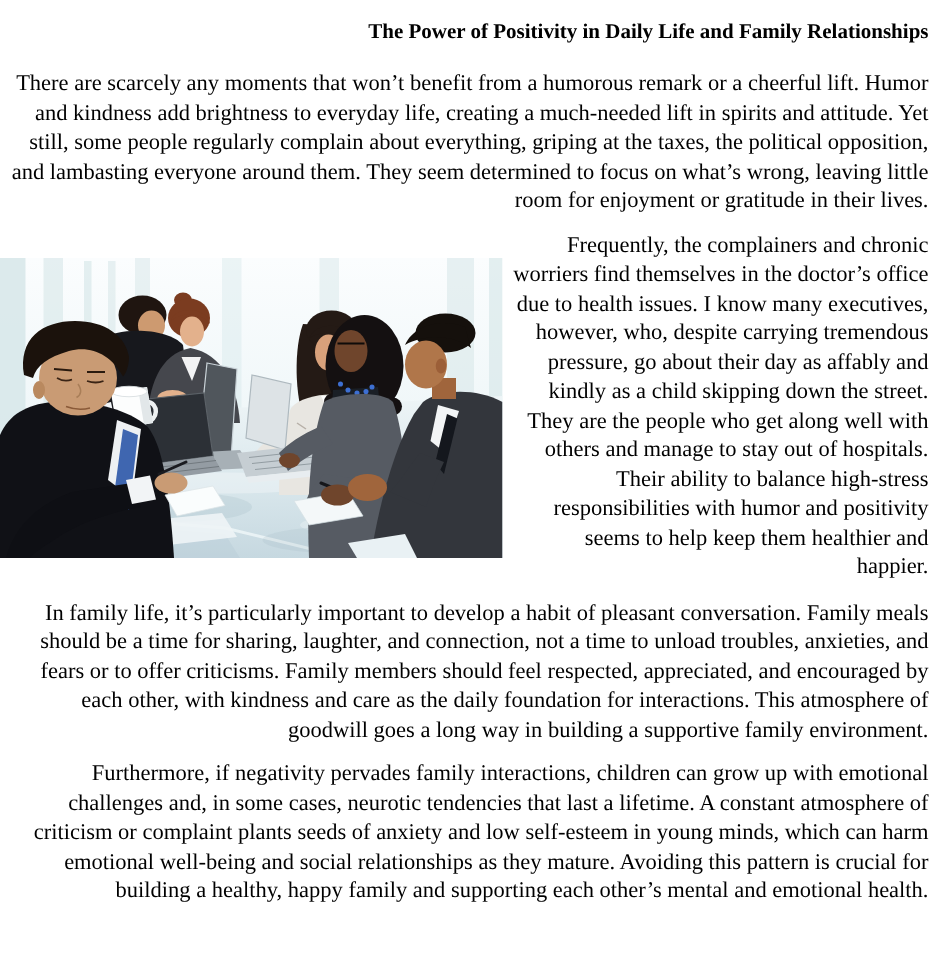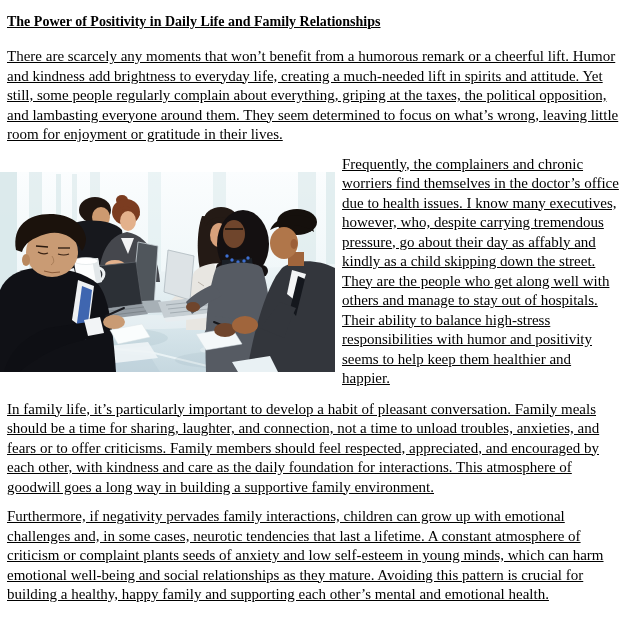--- a/index.html
+++ b/index.html
@@ -2,25 +2,25 @@
 <html><head>
 <meta charset="utf-8">
 <style>
   html,body{margin:0;padding:0}
   body{
     width:625px;height:639px;overflow:hidden;background:#ffffff;color:#000;
     font-family:"Liberation Serif","DejaVu Serif",serif;
   }
   .page{padding:13px 6px 0 7px}
   .doc-title{
-    font-size:14px;font-weight:bold;text-align:left;
-    line-height:18px;margin:0 0 16px 0;text-decoration:underline;
+    font-size:14px;font-weight:bold;text-align:right;
+    line-height:18px;margin:0 0 16px 0;
   }
   .para{
-    font-size:15px;line-height:19.5px;margin:0 0 10px 0;text-align:left;text-decoration:underline;
+    font-size:15px;line-height:19.5px;margin:0 0 10px 0;text-align:right;
   }
   .photo-float{
     float:left;width:335px;height:245px;margin:0 7px 0 -7px;
   }
   .photo-float svg{display:block;margin-top:17px;width:335px;height:200px}
   .clear{clear:left;height:0;overflow:hidden}
 </style>
 </head>
 <body>
 

